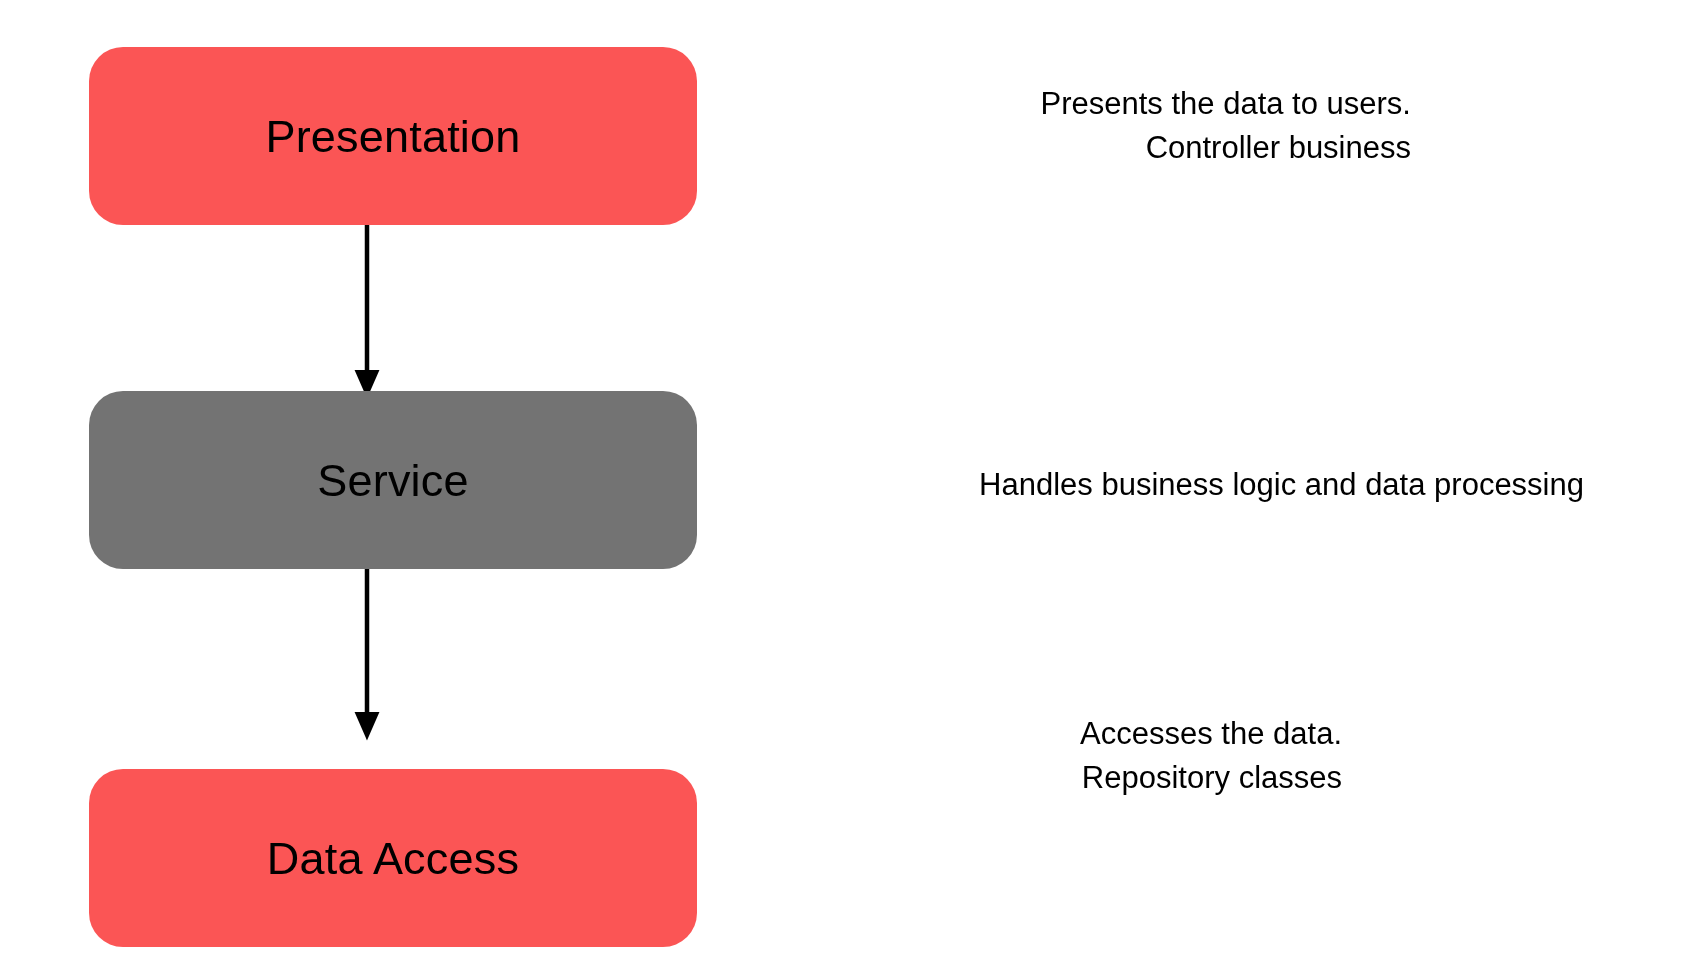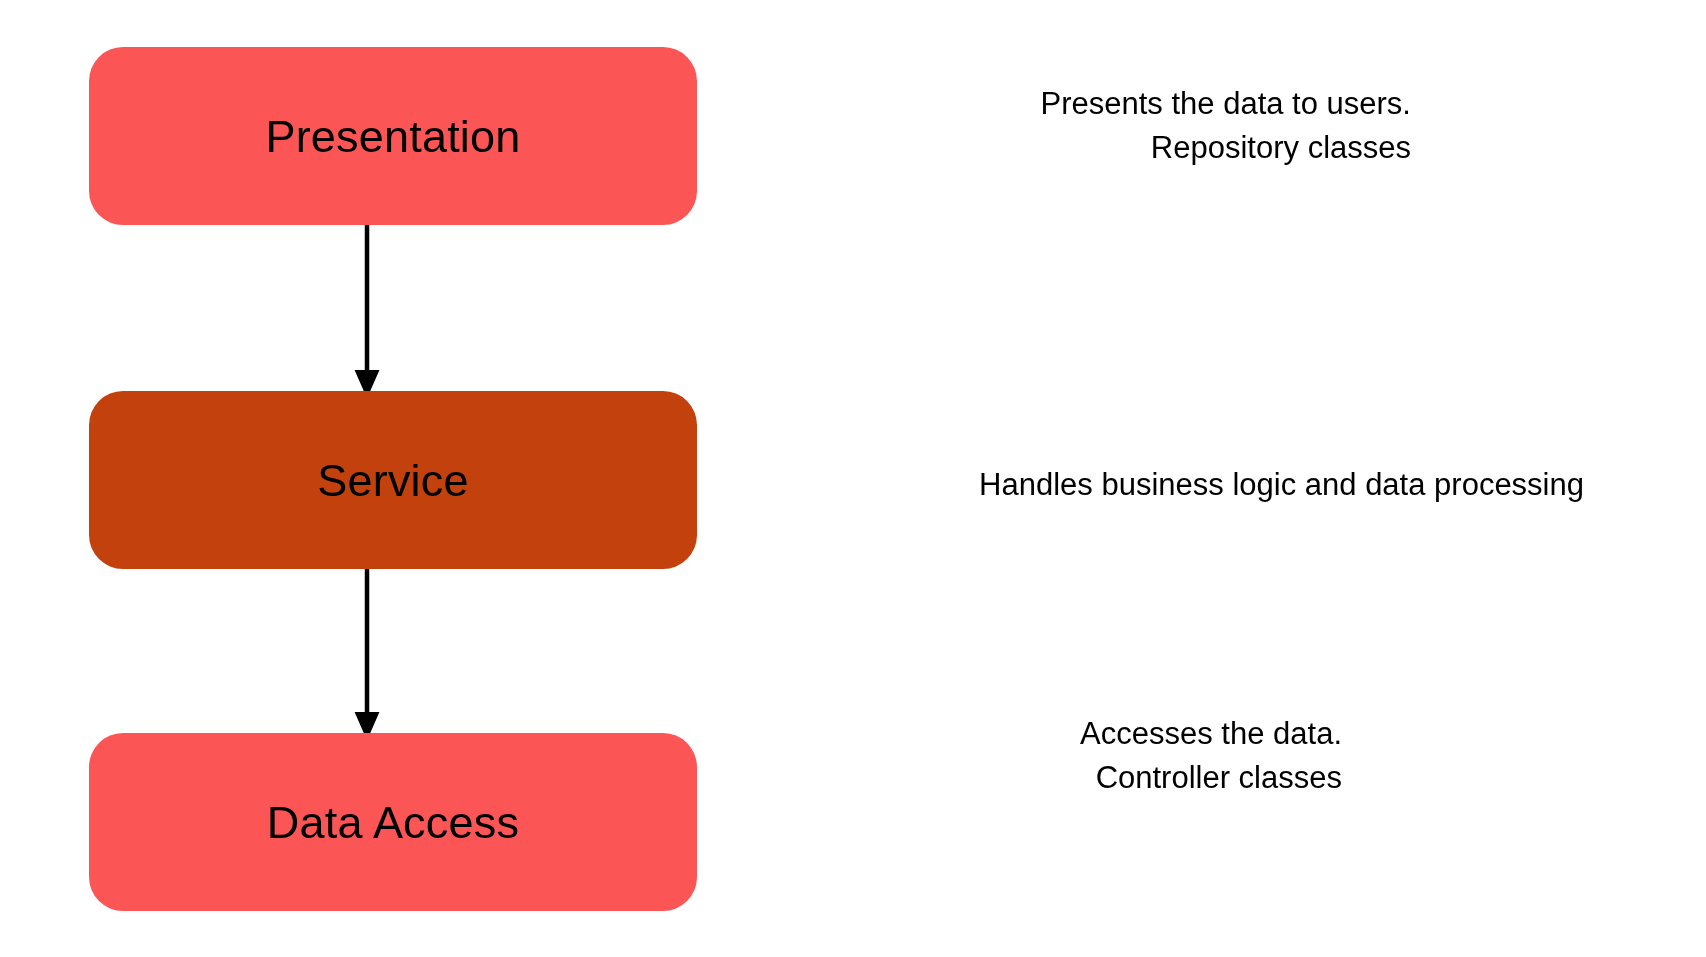--- a/index.html
+++ b/index.html
@@ -36,21 +36,21 @@
   .layer-box .layer-label {
     font-size: 45px;
     line-height: 1;
     color: #000000;
     font-weight: 400;
     letter-spacing: 0.2px;
     white-space: nowrap;
   }
   #box-presentation { top: 47px; }
   #box-service      { top: 391px; }
-  #box-dataaccess   { top: 733px; }
+  #box-dataaccess   { top: 769px; }
 
   
   .arrow-layer {
     position: absolute;
     left: 0;
     top: 0;
     width: 1706px;
     height: 957px;
     pointer-events: none;
   }
@@ -95,35 +95,35 @@
       </marker>
     </defs>
     <line x1="367" y1="225" x2="367" y2="384" stroke="#000000" stroke-width="4.5" marker-end="url(#arrowhead)"></line>
     <line x1="367" y1="567" x2="367" y2="726" stroke="#000000" stroke-width="4.5" marker-end="url(#arrowhead)"></line>
   </svg>
 
   <div class="layer-box" id="box-presentation" style="background: rgb(251, 85, 85);">
     <span class="layer-label">Presentation</span>
   </div>
 
-  <div class="layer-box" id="box-service" style="background: #c2410c;">
+  <div class="layer-box" id="box-service" style="background: #737373;">
     <span class="layer-label">Service</span>
   </div>
 
   <div class="layer-box" id="box-dataaccess" style="background: rgb(251, 85, 85);">
     <span class="layer-label">Data Access</span>
   </div>
 
   <div class="note" id="note-presentation" style="color: rgb(0, 0, 0);">
     <span class="note-line">Presents the data to users.</span>
-    <span class="note-line">Repository classes</span>
+    <span class="note-line">Controller business</span>
   </div>
 
   <div class="note" id="note-service" style="color: rgb(0, 0, 0); margin-top: 44px;">
     <span class="note-line">Handles business logic and data processing</span>
   </div>
 
   <div class="note" id="note-dataaccess" style="color: rgb(0, 0, 0);">
     <span class="note-line">Accesses the data.</span>
-    <span class="note-line">Controller classes</span>
+    <span class="note-line">Repository classes</span>
   </div>
 
 </div>
 
 </body></html>

